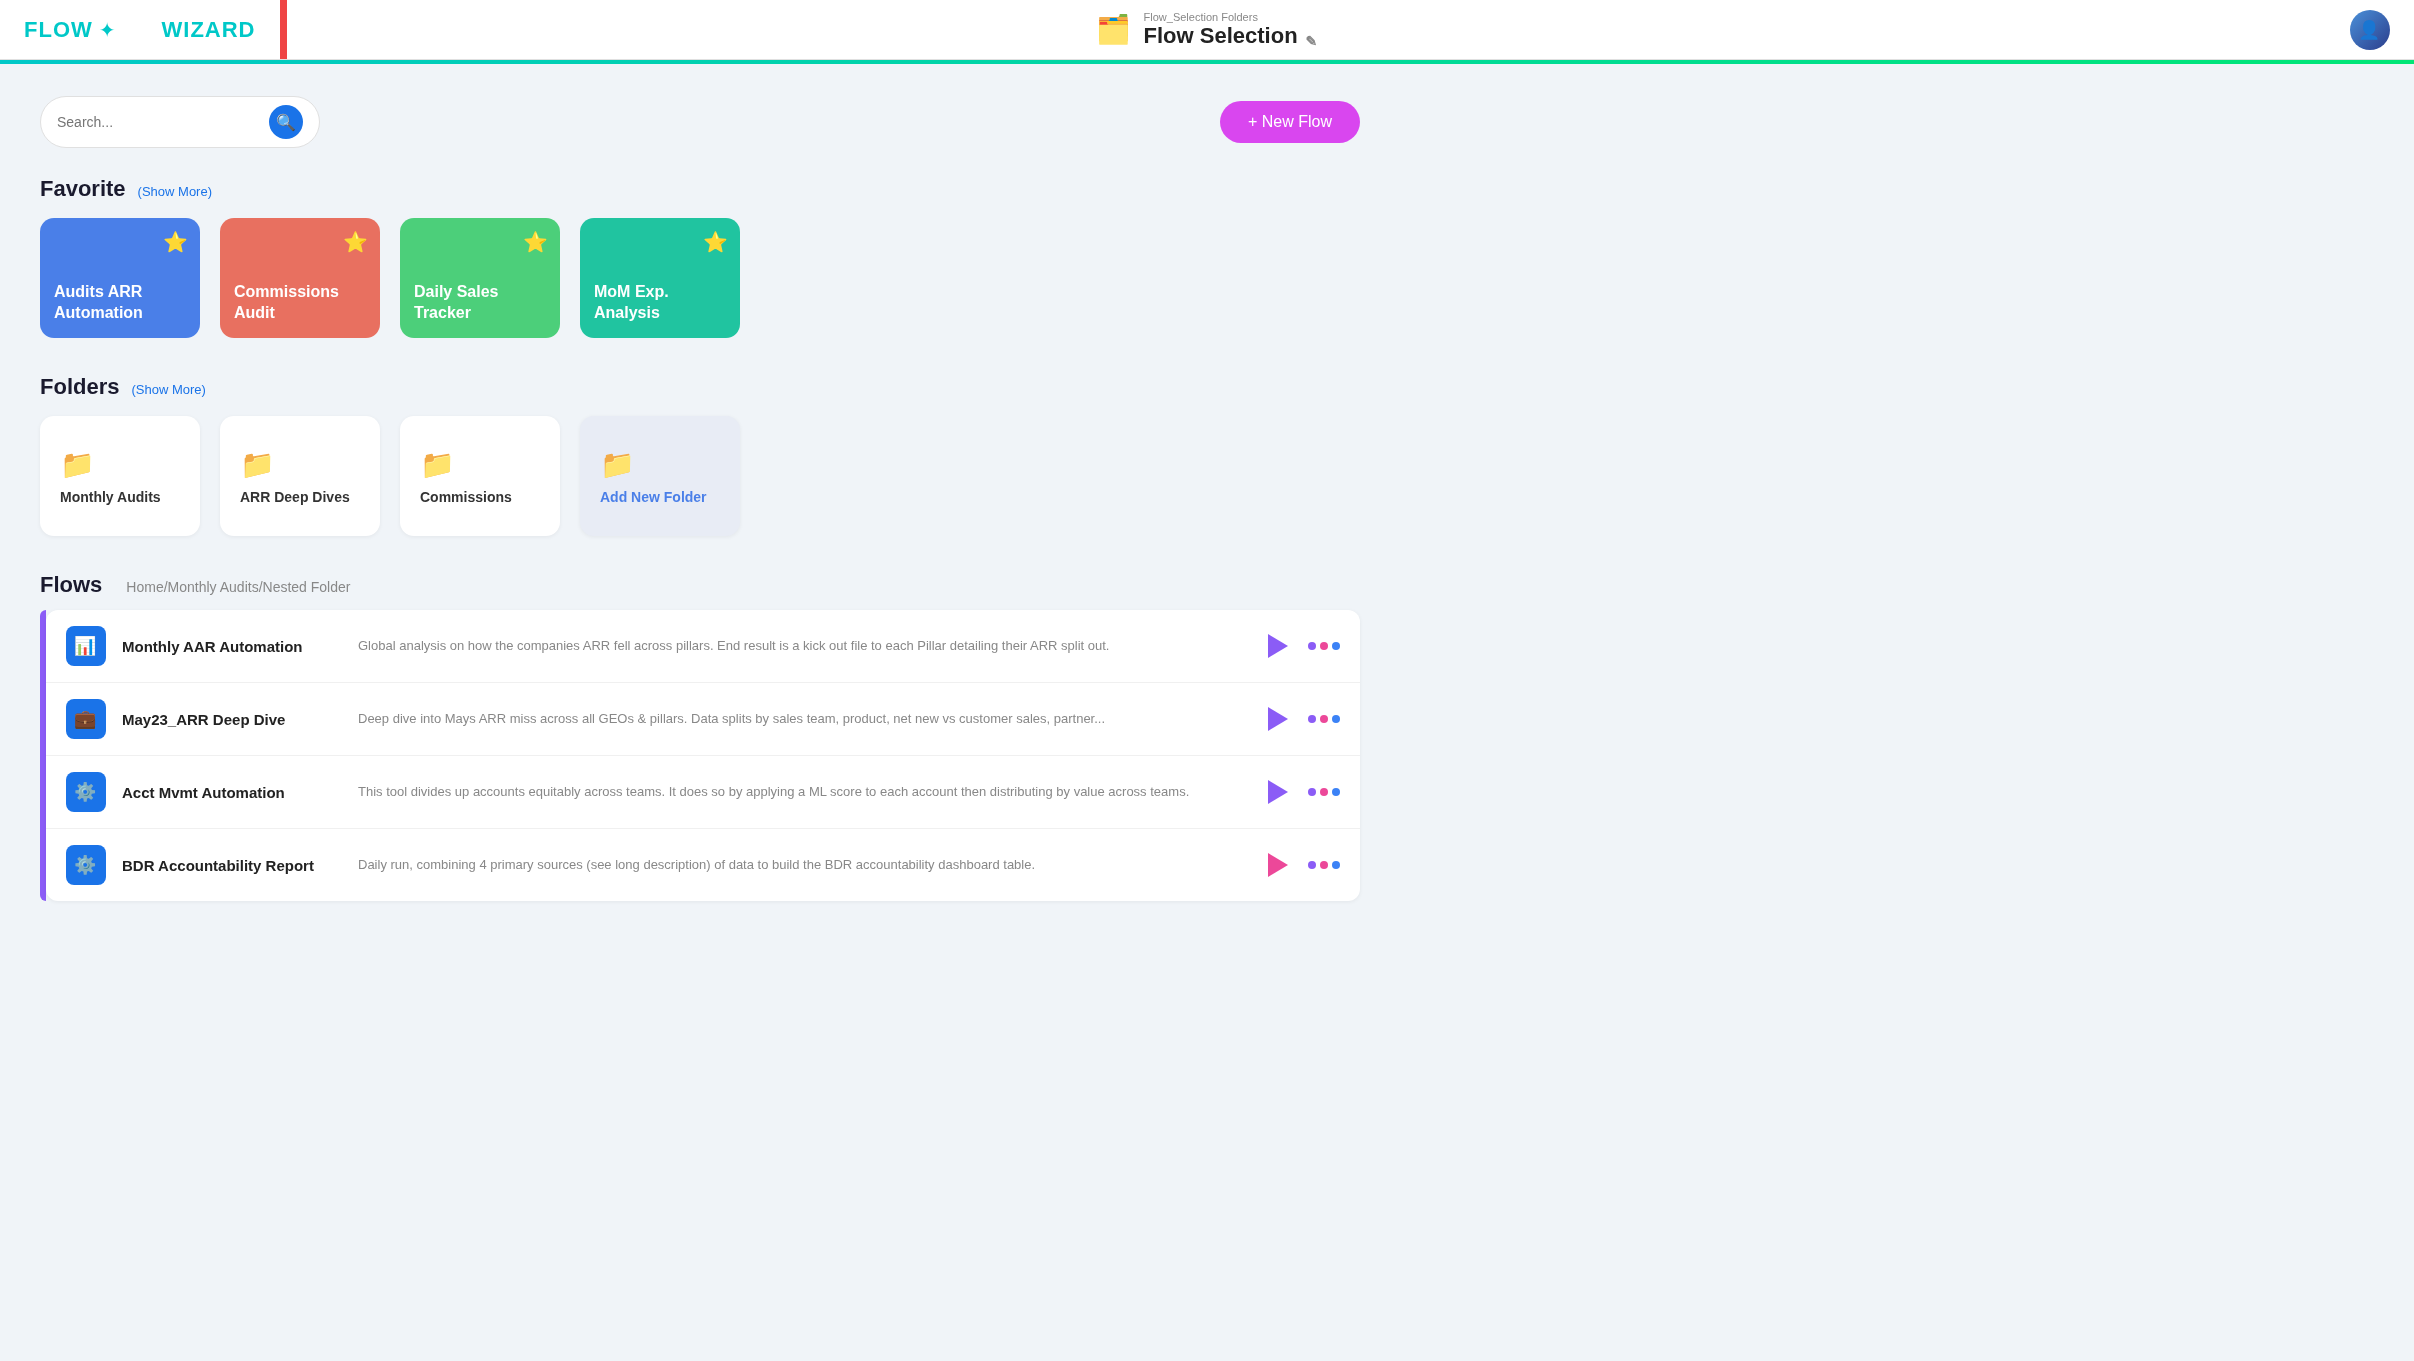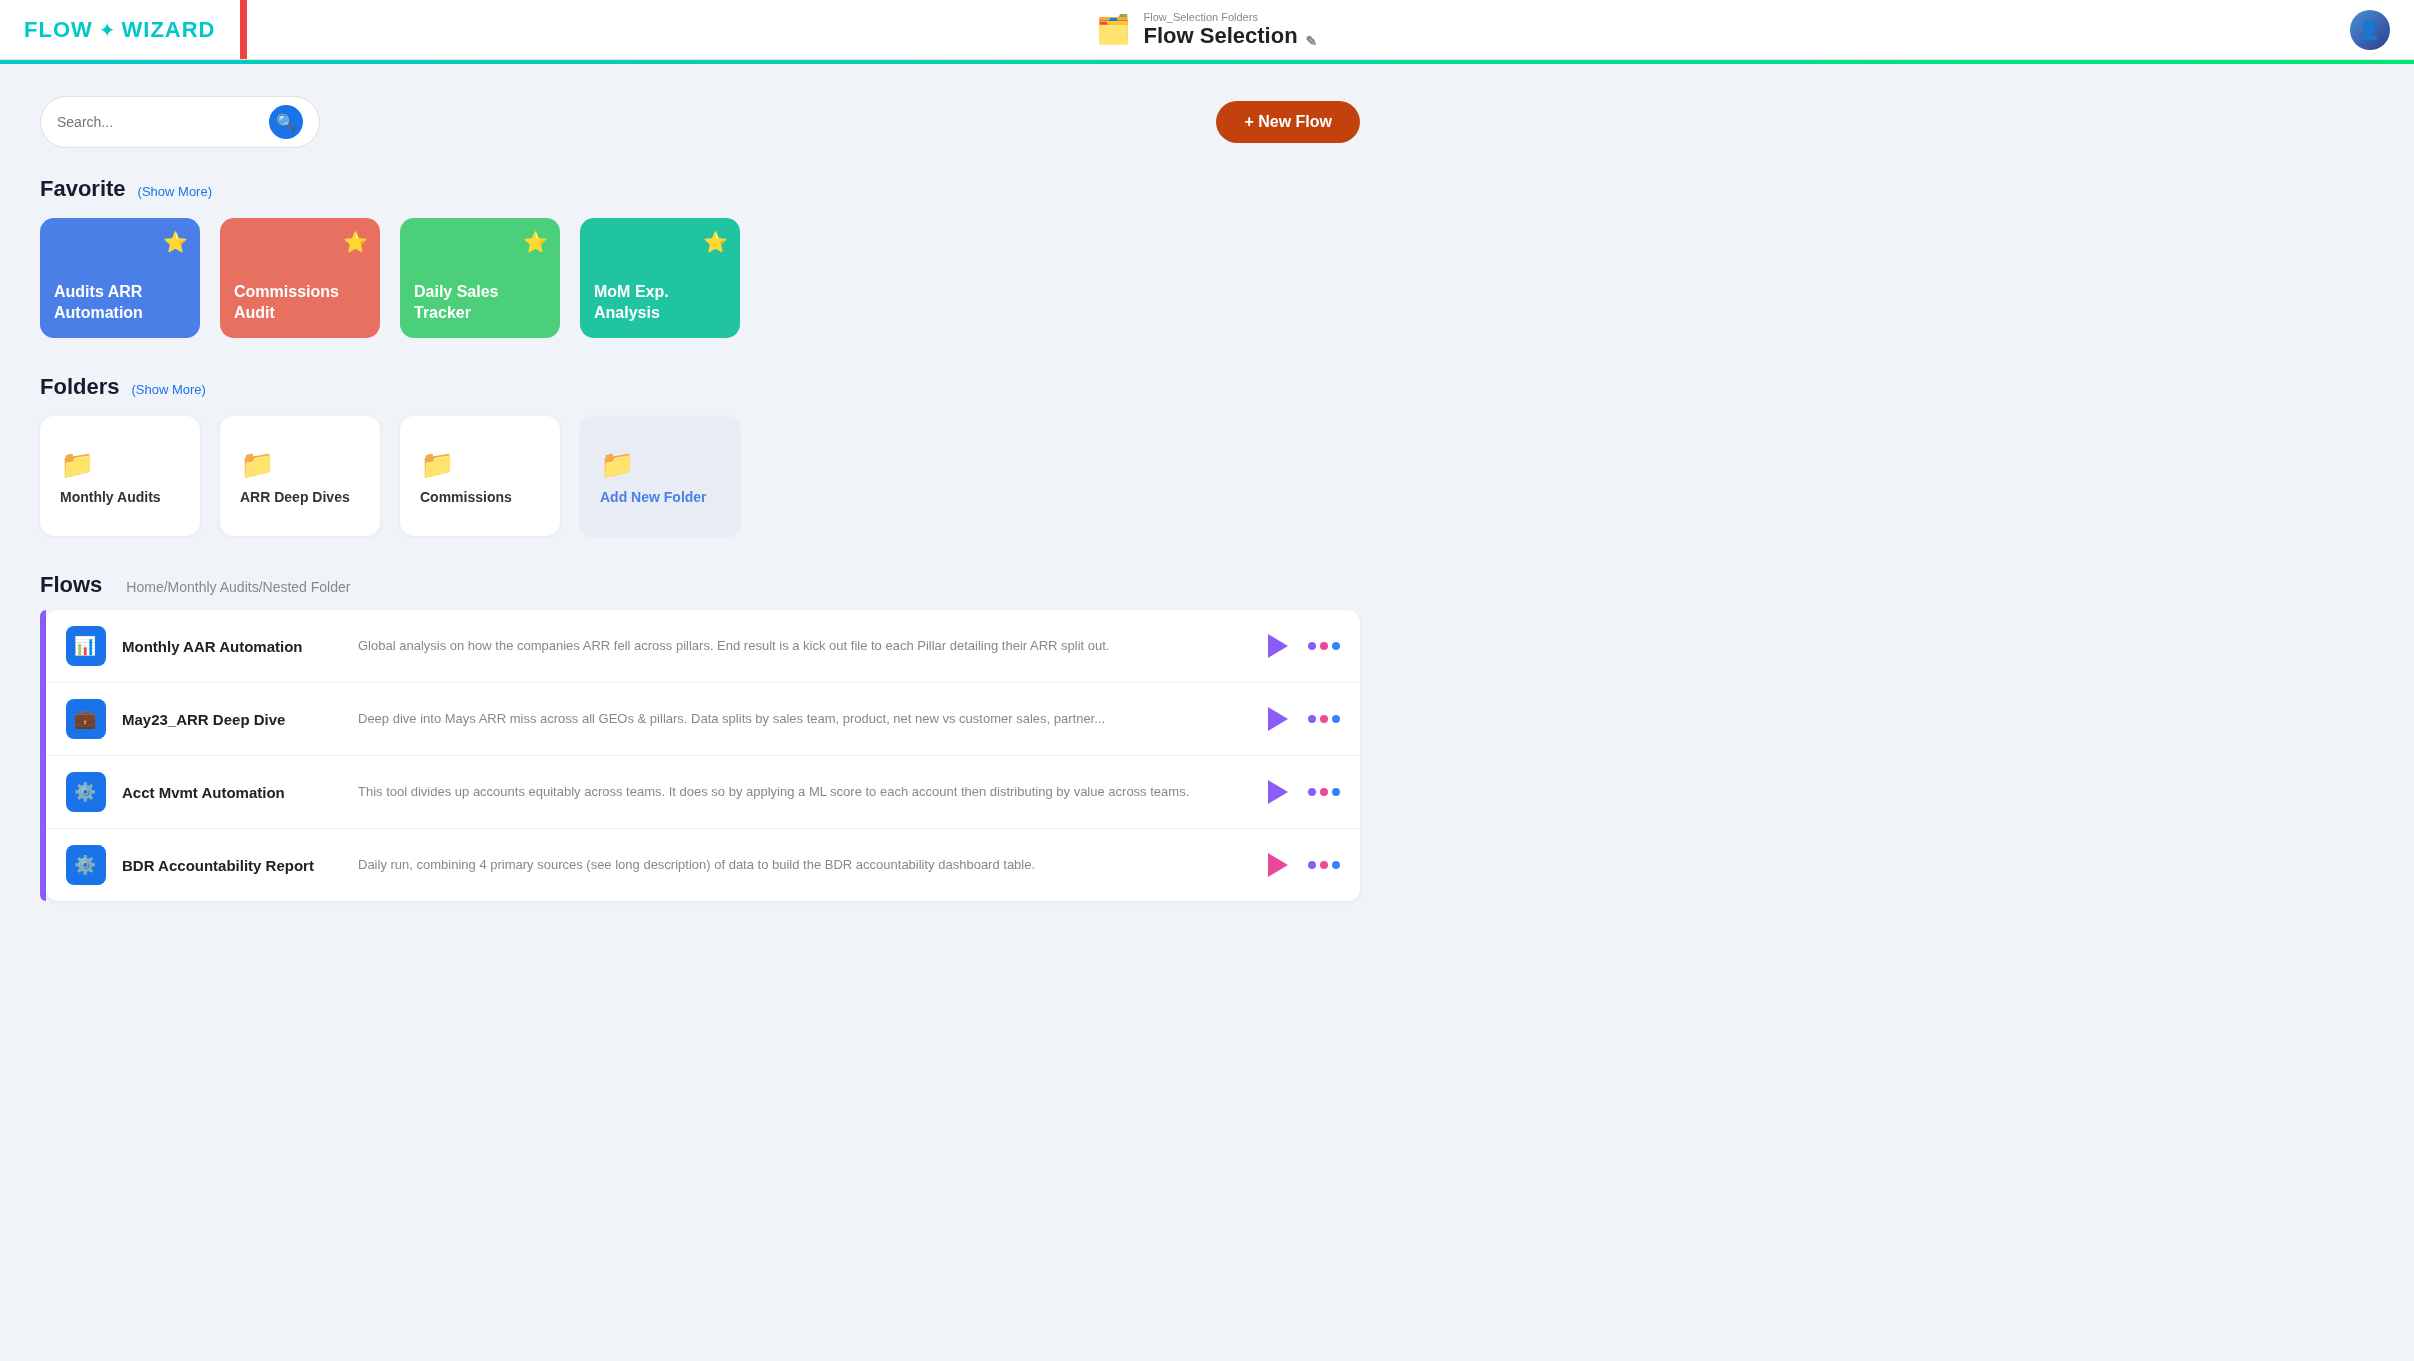--- a/index.html
+++ b/index.html
@@ -34,20 +34,21 @@
     }
     .logo-icon {
       color: #00c8c8;
       font-size: 20px;
     }
     .logo-text-wizard {
       color: #00c8c8;
       font-size: 22px;
       font-weight: 700;
       letter-spacing: 1px;
+      margin-left: 40px;
     }
     .header-center {
       position: absolute;
       left: 50%;
       transform: translateX(-50%);
       text-align: center;
       display: flex;
       align-items: center;
       gap: 12px;
     }
@@ -134,27 +135,27 @@
       height: 34px;
       display: flex;
       align-items: center;
       justify-content: center;
       cursor: pointer;
       color: white;
       font-size: 16px;
       flex-shrink: 0;
     }
     .new-flow-btn {
-      background: #c2410c;
+      background: #d946ef;
       color: white;
       border: none;
       border-radius: 30px;
       padding: 12px 28px;
       font-size: 16px;
-      font-weight: 700;
+      font-weight: 400;
       cursor: pointer;
       display: flex;
       align-items: center;
       gap: 8px;
     }
 
     
     .section-header {
       display: flex;
       align-items: baseline;

